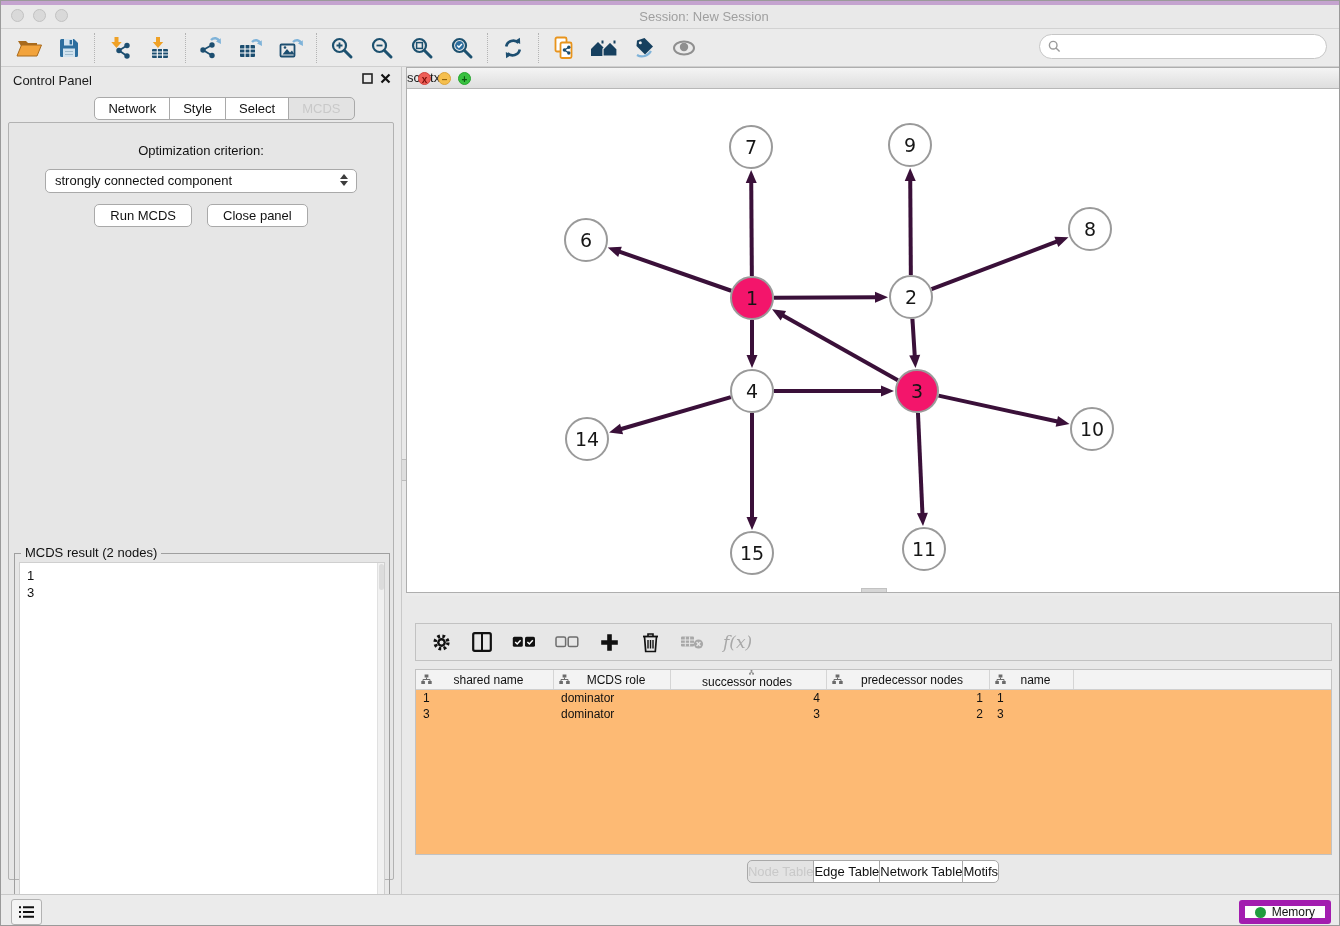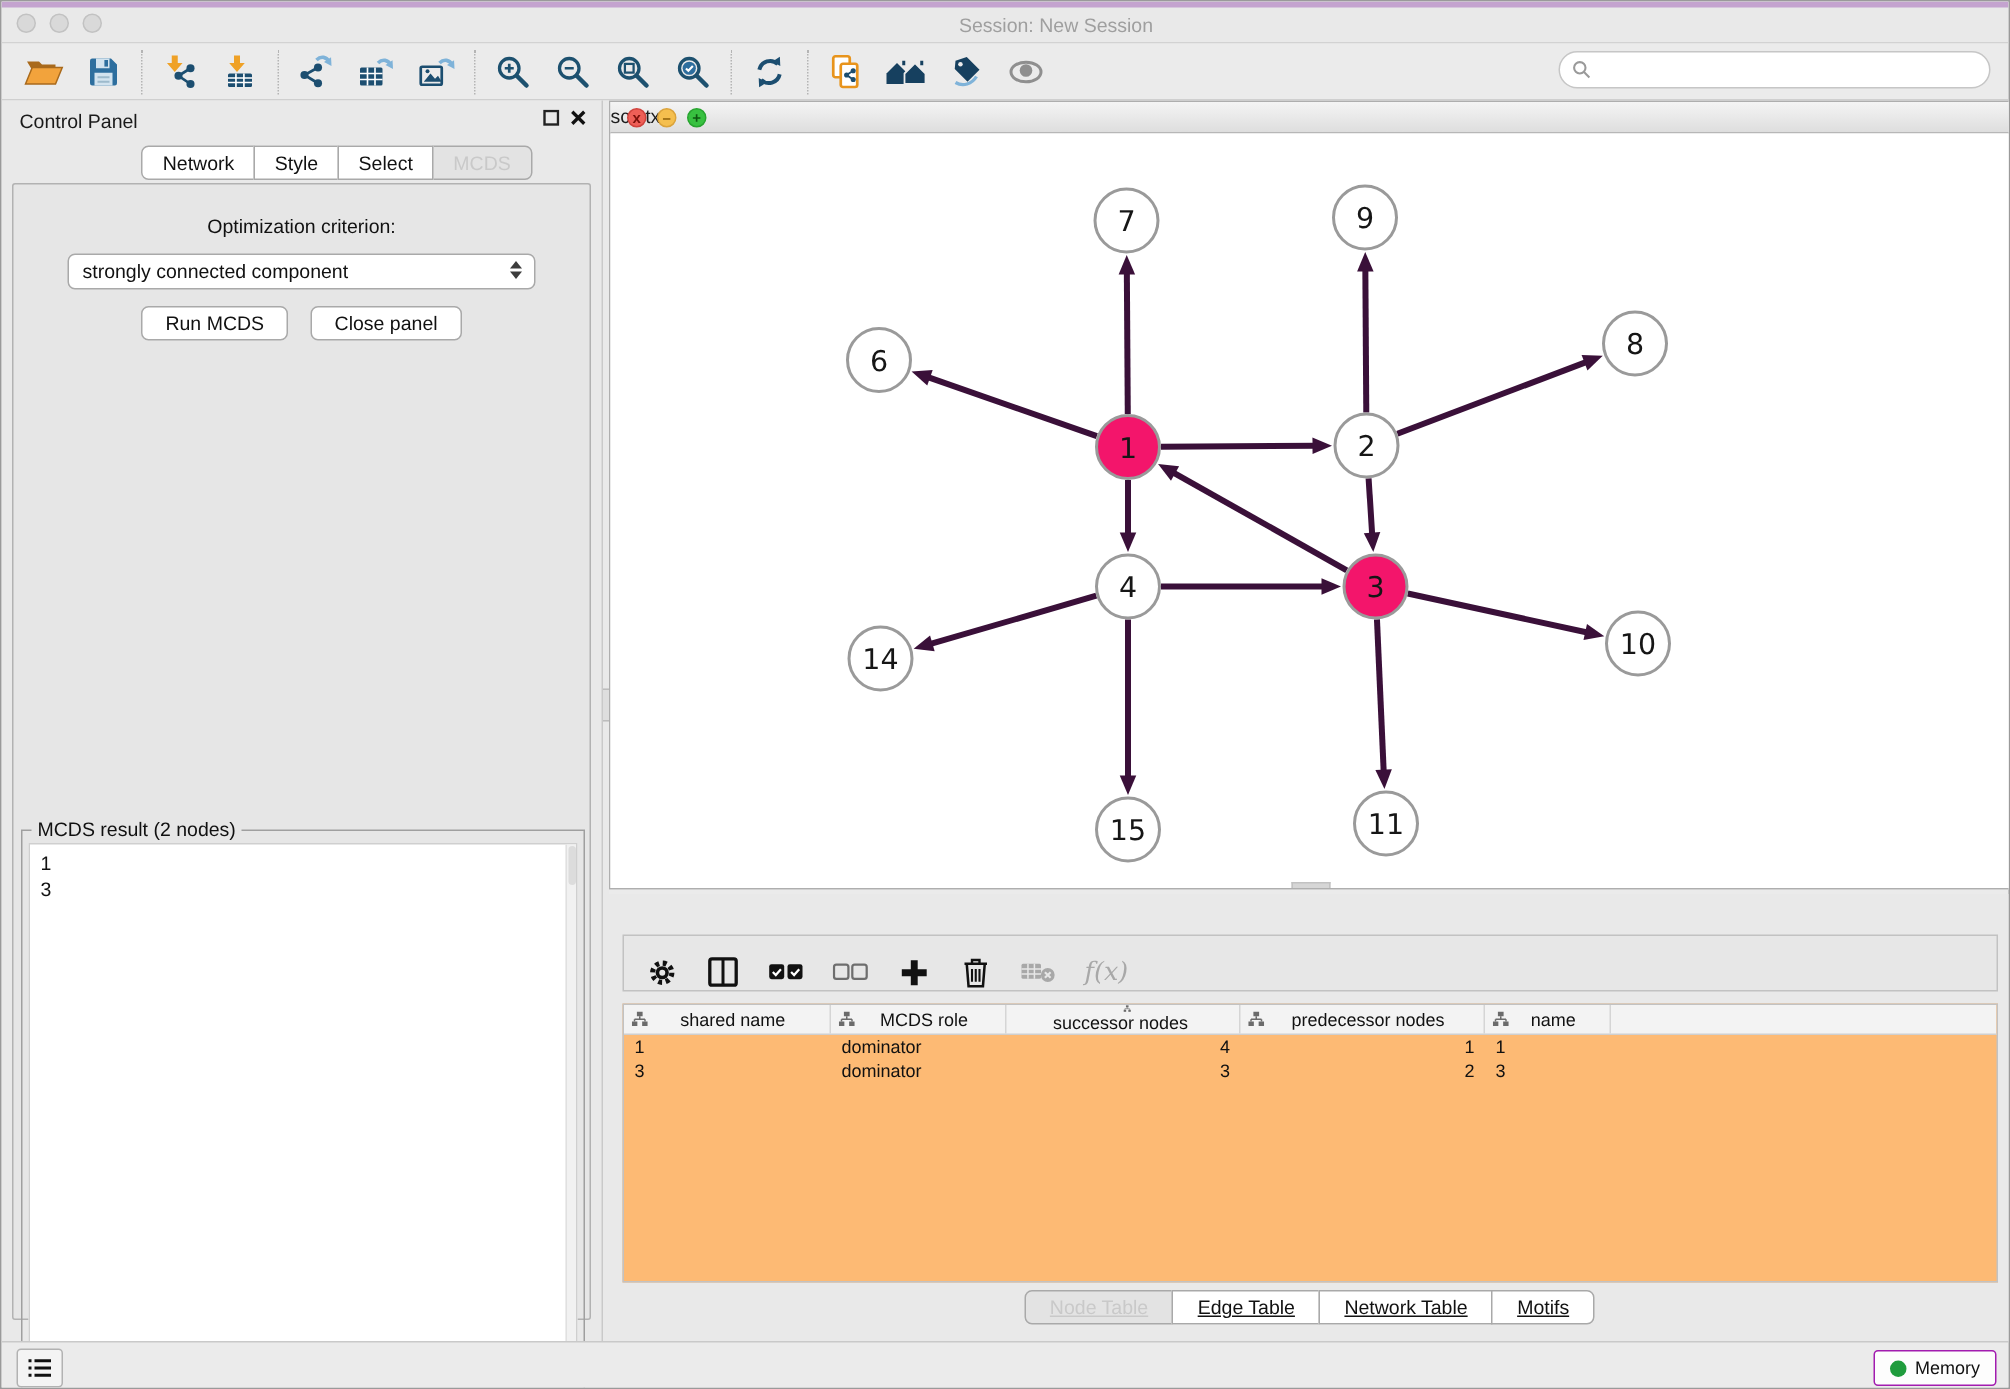--- a/index.html
+++ b/index.html
@@ -77,41 +77,41 @@
   .tl .red   { background:#ee5f57; border:1px solid #d0423c; color:#7c100b; }
   .tl .yel   { background:#f5bf4e; border:1px solid #dba33a; color:#8e5f08; }
   .tl .grn   { background:#38c140; border:1px solid #27a42f; color:#0d5711; }
   .net-canvas { position:relative; width:933px; height:503px; background:#fff; }
   .hsplit-grip { position:absolute; left:50%; bottom:0; width:26px; height:4px; margin-left:-13px;
                  background:#d6d6d6; border:1px solid #c2c2c2; border-bottom:none; }
 
   
   .tpanel { position:absolute; left:405px; top:529px; width:935px; height:298px; background:#e9e9e9; }
   .tp-toolbar { position:absolute; left:9px; top:27px; right:9px; height:38px; background:#e7e7e7;
-                border:1px solid #c2c2c2; display:flex; align-items:flex-end; gap:19px; padding-left:14px; }
+                border:1px solid #c2c2c2; display:flex; align-items:center; gap:19px; padding-left:14px; }
   .tp-toolbar .ticon { display:flex; align-items:center; justify-content:center; min-width:22px; height:24px; }
   .fx { font-family:"DejaVu Serif", serif; font-style:italic; font-size:17px; color:#a8a8a8; }
   .tgrid { position:absolute; left:9px; top:73px; right:9px; height:186px; background:#fdba74;
            border:1px solid #c2c2c2; overflow:hidden; }
   .thead { display:flex; height:20px; background:#f3f3f3; border-bottom:1px solid #cfcfcf; }
   .th { display:flex; align-items:center; font-size:12px; color:#111; border-right:1px solid #d5d5d5;
         padding-left:5px; position:relative; }
   .th .thlabel { flex:1; text-align:center; padding-right:8px; }
   .trow { display:flex; height:16px; font-size:12px; color:#111; }
   .td { padding:1px 7px 0 7px; overflow:hidden; white-space:nowrap; }
   .td.num { text-align:right; }
   .tp-tabs { position:absolute; left:0; bottom:11px; width:100%; display:flex; justify-content:center; }
-  .tp-tabs .seg { padding:3px 16px;text-decoration:underline; }
+  .tp-tabs .seg { padding:3px 0; }
 
   
   .statusbar { position:absolute; left:0; top:893px; width:100%; height:33px; background:#ebebeb;
                border-top:1px solid #c9c9c9; }
   .listbtn { position:absolute; left:10px; top:4px; width:31px; height:26px; background:#f4f4f4;
              border:1px solid #b2b2b2; border-radius:3px; display:flex; align-items:center; justify-content:center; }
-  .membtn { position:absolute; right:8px; top:5px; height:24px; background:#fdfdfd; border:1px solid #a21caf;
+  .membtn { position:absolute; right:8px; top:5px; height:24px; background:#fdfdfd; border:6px solid #a21caf;
             border-radius:3px; display:flex; align-items:center; gap:6px; padding:0 10px; font-size:12px; color:#111; }
   .memdot { width:11px; height:11px; border-radius:50%; }
   svg { display:block; }
 </style>
 </head>
 <body>
 
 <div class="app">
 
   <div class="titlebar">

